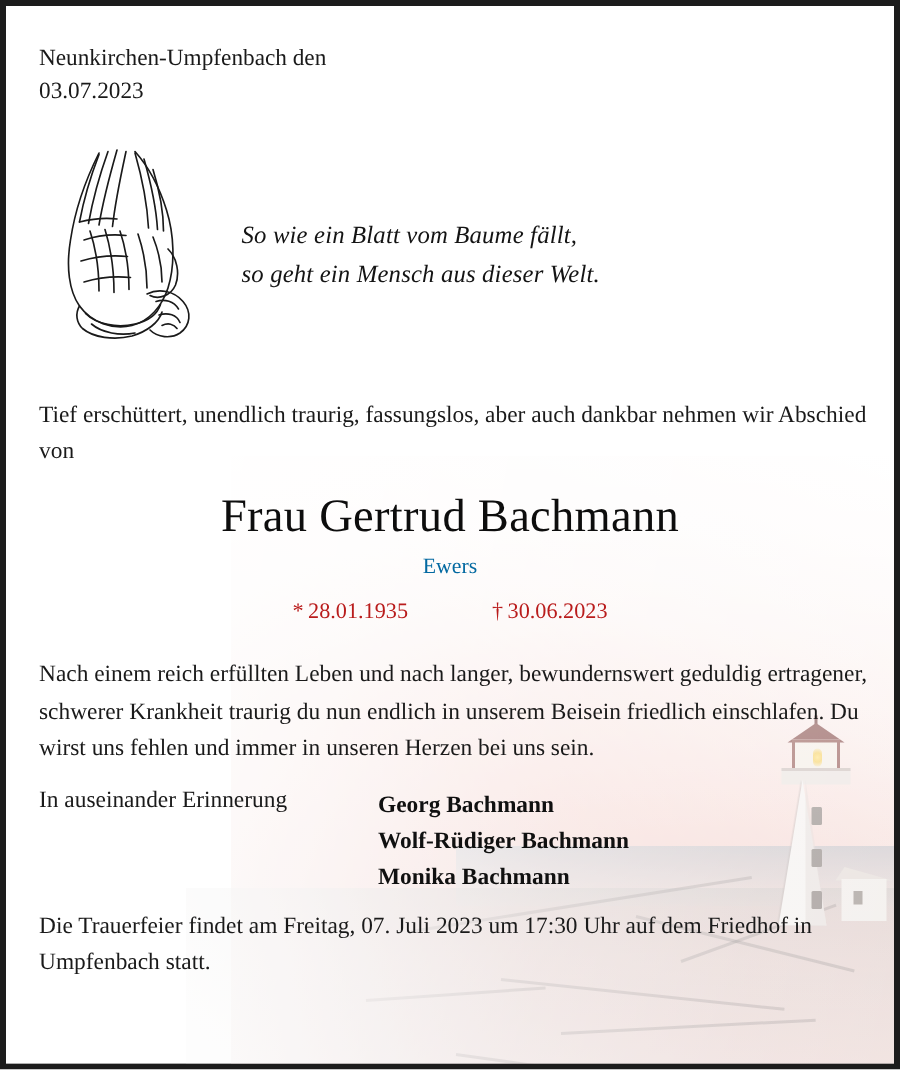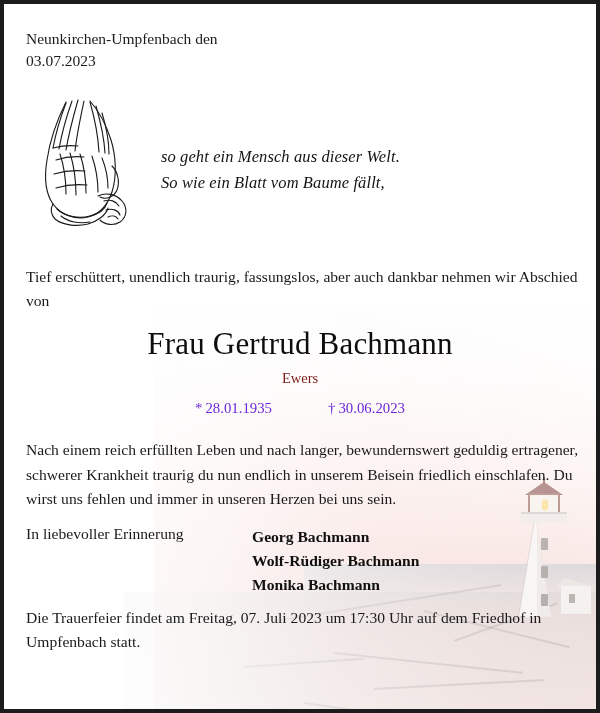--- a/index.html
+++ b/index.html
@@ -246,29 +246,29 @@
     font-weight: normal;
     color: #0d0d0d;
     letter-spacing: 0.2px;
   }
   .maiden-name {
     left: 0;
     right: 0;
     top: 366px;
     text-align: center;
     font-size: 14.5px;
-    color: #7f1d1d;
+    color: #0369a1;
   }
   .dates {
     left: 0;
     right: 0;
     top: 396px;
     text-align: center;
     font-size: 14.8px;
-    color: #6d28d9;
+    color: #b91c1c;
   }
   .dates .birth { margin-right: 56px; }
   .sym { margin-right: 3px; }
 
   .eulogy {
     left: 22px;
     top: 434px;
     width: 558px;
     font-size: 15.6px;
     line-height: 1.58;
@@ -387,36 +387,36 @@
 
           <path d="M78 100 C86 96 96 98 102 105 C108 112 107 121 100 126 C94 130 85 129 80 124"></path>
           <path d="M84 105 C90 103 96 105 99 110"></path>
           <path d="M86 114 C92 112 98 114 100 119"></path>
           <path d="M88 121 C92 119 96 120 98 123"></path>
         </g>
       </svg>
     </div>
 
     <div class="abs verse">
+      <div>So wie ein Blatt vom Baume fällt,</div>
       <div>so geht ein Mensch aus dieser Welt.</div>
-      <div>So wie ein Blatt vom Baume fällt,</div>
     </div>
 
     <div class="abs intro">Tief erschüttert, unendlich traurig, fassungslos, aber auch dankbar nehmen wir Abschied von</div>
 
     <div class="abs deceased-name">Frau Gertrud Bachmann</div>
     <div class="abs maiden-name">Ewers</div>
 
     <div class="abs dates">
       <span class="birth"><span class="sym">*</span><span>28.01.1935</span></span><span><span class="sym">†</span><span>30.06.2023</span></span>
     </div>
 
     <div class="abs eulogy">Nach einem reich erfüllten Leben und nach langer, bewundernswert geduldig ertragener, schwerer Krankheit traurig du nun endlich in unserem Beisein friedlich einschlafen. Du wirst uns fehlen und immer in unseren Herzen bei uns sein.</div>
 
-    <div class="abs remembrance-label">In liebevoller Erinnerung</div>
+    <div class="abs remembrance-label">In auseinander Erinnerung</div>
 
     <div class="abs mourners">
       <div>Georg Bachmann</div>
       <div>Wolf-Rüdiger Bachmann</div>
       <div>Monika Bachmann</div>
     </div>
 
     <div class="abs service">Die Trauerfeier findet am Freitag, 07. Juli 2023 um 17:30 Uhr auf dem Friedhof in Umpfenbach statt.</div>
 
 

